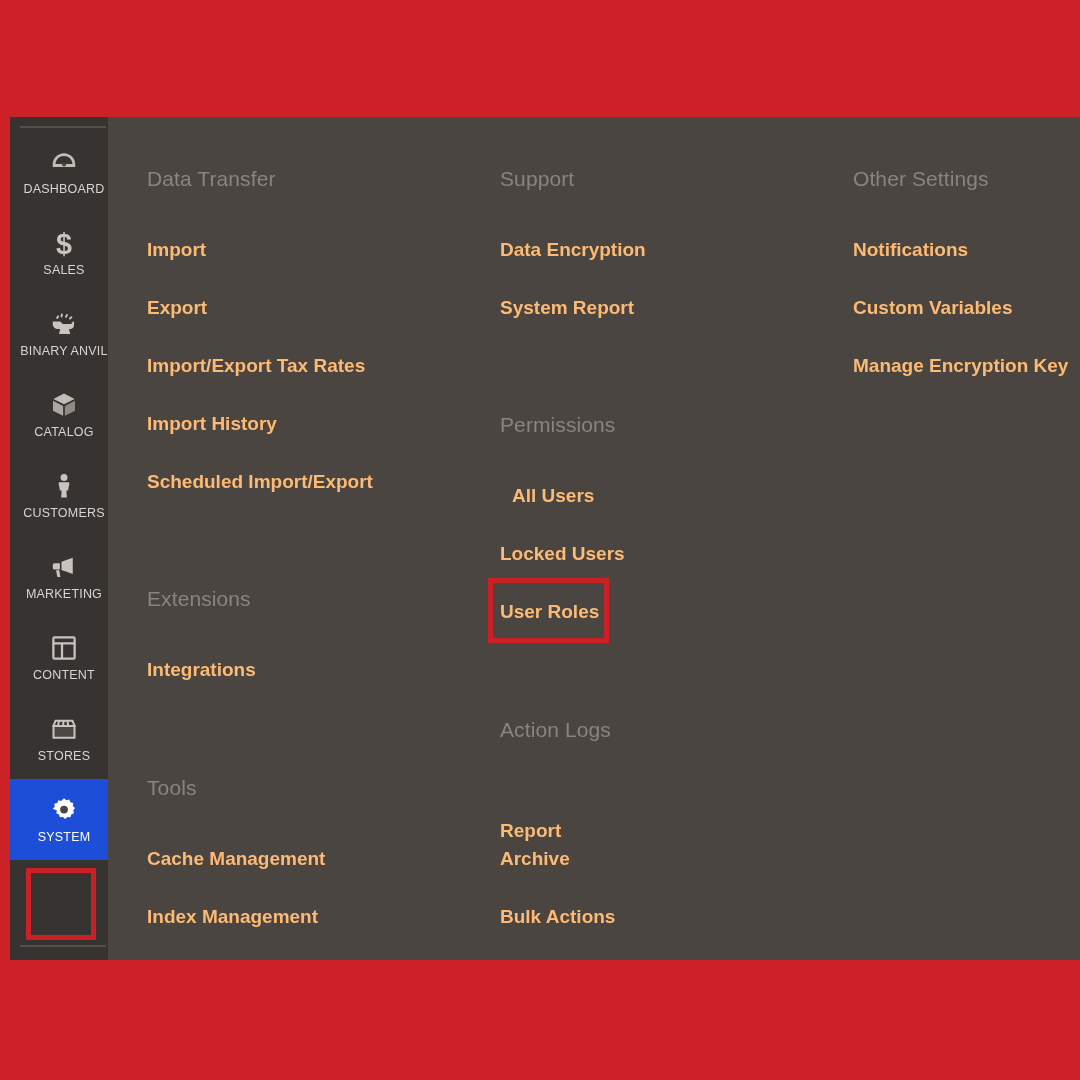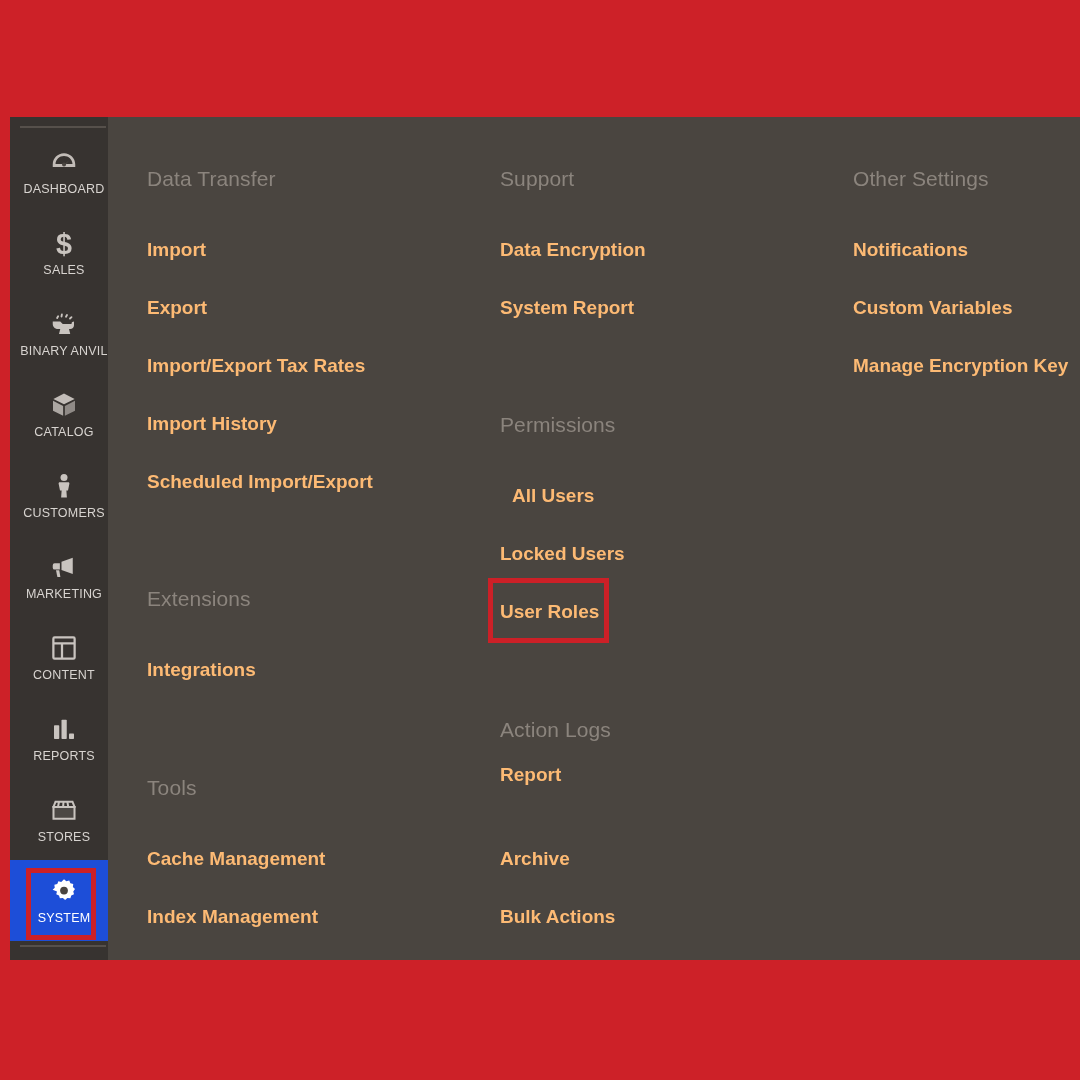--- a/index.html
+++ b/index.html
@@ -156,21 +156,21 @@
 
   
   .c2-h1 { position:absolute; top: 50px;  }
   .c2-i0 { position:absolute; top: 122px; }
   .c2-i1 { position:absolute; top: 180px; }
   .c2-h2 { position:absolute; top: 296px; }
   .c2-i2 { position:absolute; top: 368px; margin-left: 12px; }
   .c2-i3 { position:absolute; top: 426px; }
   .c2-i4 { position:absolute; top: 484px; }
   .c2-h3 { position:absolute; top: 601px; }
-  .c2-i5 { position:absolute; top: 647px; }
+  .c2-i5 { position:absolute; top: 703px; }
   .c2-i6 { position:absolute; top: 731px; }
   .c2-i7 { position:absolute; top: 789px; }
 
   
   .c3-h1 { position:absolute; top: 50px;  }
   .c3-i0 { position:absolute; top: 122px; }
   .c3-i1 { position:absolute; top: 180px; text-align: center; }
   .c3-i2 { position:absolute; top: 238px; }
 
   
@@ -262,30 +262,20 @@
       <div class="nav-item">
         <span class="nav-icon">
           <svg width="30" height="30" viewBox="0 0 24 24" fill="none" stroke="currentColor" stroke-width="1.8">
             <rect x="3.5" y="3.5" width="17" height="17" rx="1"></rect>
             <path d="M3.5 8.2h17M10.4 8.2v12.3"></path>
           </svg>
         </span>
         <span class="nav-label">CONTENT</span>
       </div>
 
-      <div class="nav-item">
-        <span class="nav-icon">
-          <svg width="30" height="30" viewBox="0 0 24 24" fill="currentColor">
-            <rect x="4" y="9" width="4.2" height="11" rx="0.6"></rect>
-            <rect x="10" y="4.5" width="4.2" height="15.5" rx="0.6"></rect>
-            <rect x="16" y="15.5" width="4" height="4.5" rx="0.6"></rect>
-          </svg>
-        </span>
-        <span class="nav-label">REPORTS</span>
-      </div>
 
       <div class="nav-item">
         <span class="nav-icon">
           <svg width="30" height="30" viewBox="0 0 24 24" fill="none" stroke="currentColor" stroke-width="1.6">
             <path d="M3 9.5h18v9.5H3z" fill="currentColor" stroke="none" opacity="0.15"></path>
             <path d="M2.6 9.5h18.8M3.6 9.5V19h16.8V9.5"></path>
             <path d="M3.6 9.5L5.2 5.4h13.6l1.6 4.1"></path>
             <path d="M7.2 9.5L8 5.4M11.3 9.5l.3-4.1M15.4 9.5l-.7-4.1"></path>
           </svg>
         </span>

